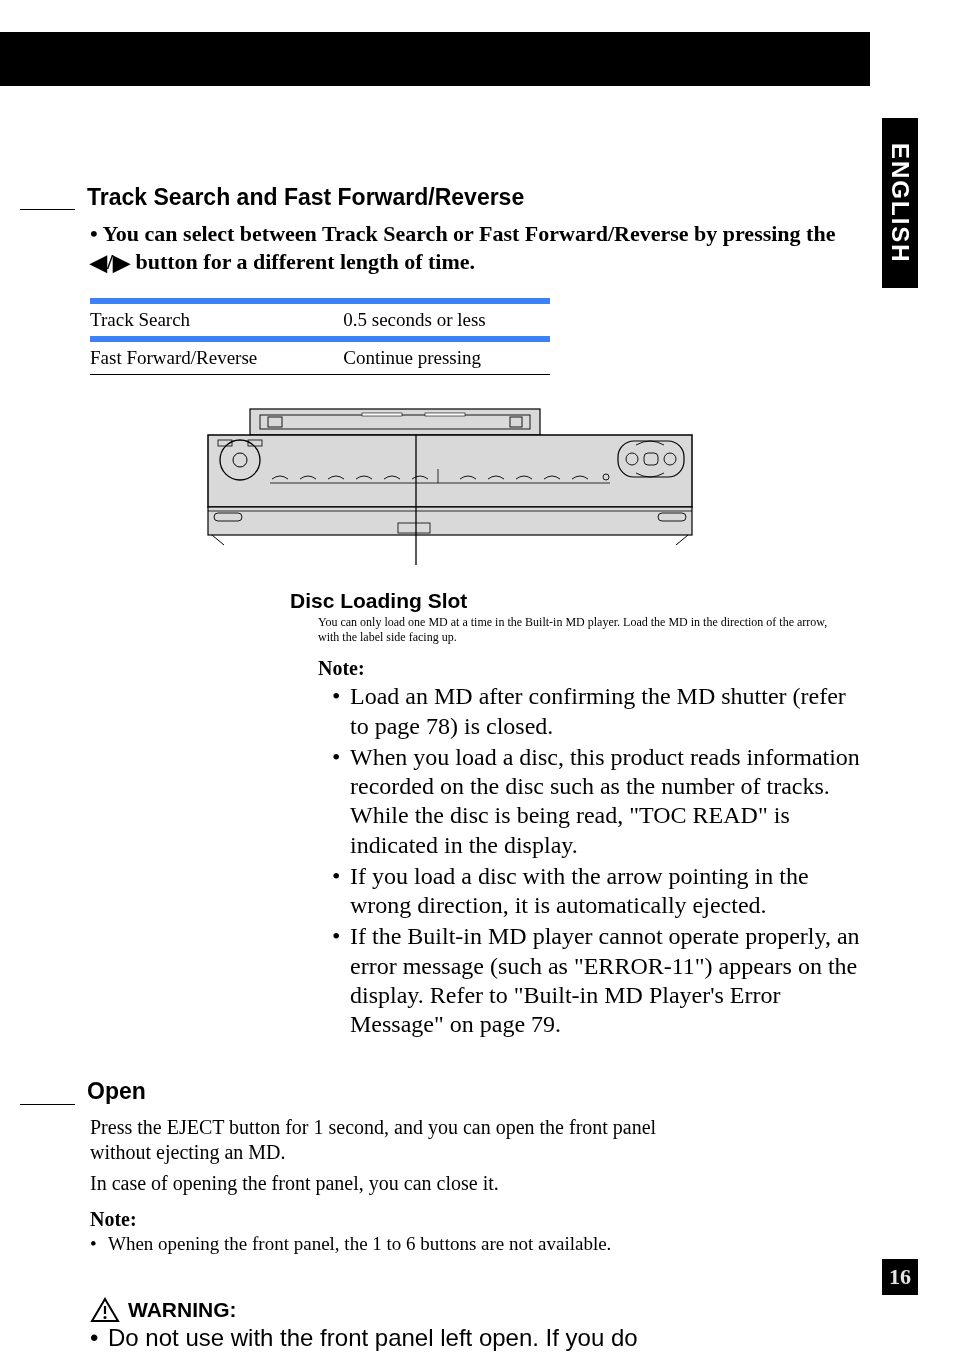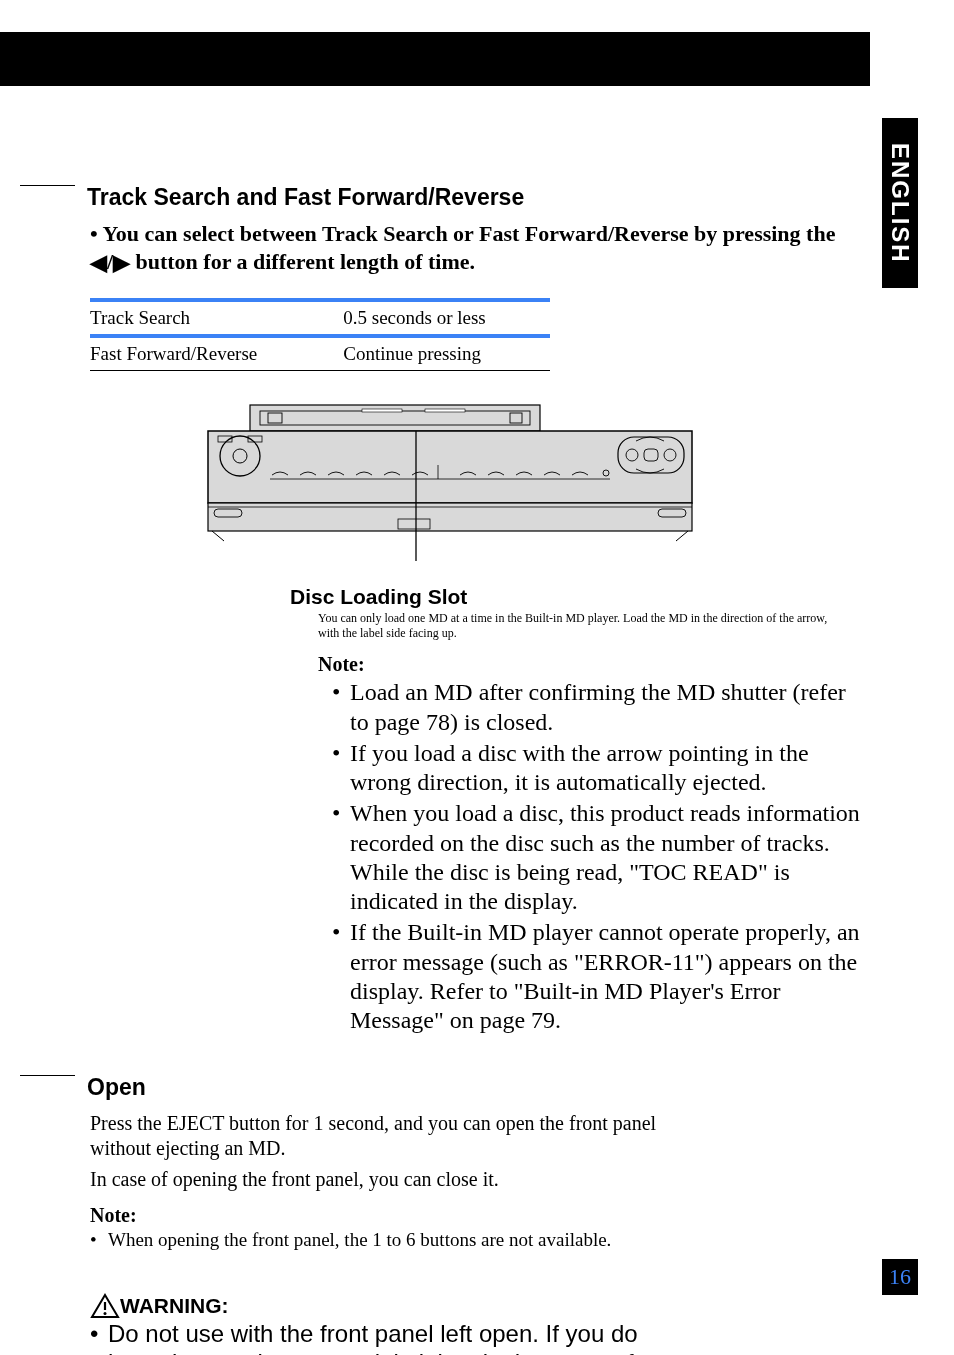--- a/index.html
+++ b/index.html
@@ -33,36 +33,36 @@
   }
   .side-tab span {
     writing-mode: vertical-rl;
     letter-spacing: 2px;
   }
   .page-tab {
     position: absolute;
     right: 36px; bottom: 60px;
     width: 36px; height: 36px;
     background: #000;
-    color: #3b82f6;
-    font-family: "Times New Roman", serif;
-    font-weight: normal;
+    color: #e5e5e5;
+    font-family: "Times New Roman", serif;
+    font-weight: bold;
     font-size: 22px;
     display: flex;
     align-items: center;
     justify-content: center;
   }
   .content {
     position: absolute;
     left: 90px; top: 185px;
     width: 760px;
   }
   .section-head {
     display: flex;
-    align-items: flex-start;
+    align-items: flex-end;
     margin-left: -70px;
     margin-bottom: 10px;
   }
   .section-head .rule {
     width: 55px;
     border-top: 1.5px solid #000;
     margin-right: 12px;
   }
   .section-head h2 {
     font-family: Arial, Helvetica, sans-serif;
@@ -81,21 +81,21 @@
   .arrows {
     font-family: Arial, sans-serif;
     vertical-align: -1px;
   }
   table.modes {
     border-collapse: collapse;
     width: 460px;
     font-family: "Times New Roman", serif;
     font-size: 19px;
   }
-  table.modes tr { border-top: 4px solid #3b82f6; }
+  table.modes tr { border-top: 6px solid #3b82f6; }
   table.modes tr:last-child { border-bottom: 1px solid #000; }
   table.modes td { padding: 5px 4px 5px 0; }
   table.modes td.r { padding-left: 20px; }
   .device-fig {
     margin: 30px 0 0 110px;
     width: 500px;
   }
   .sub-head {
     font-family: Arial, Helvetica, sans-serif;
     font-weight: bold;
@@ -165,20 +165,21 @@
   }
   ul.notes2 li::before {
     content: "•";
     position: absolute;
     left: 0; top: 0;
   }
   .warning-head {
     display: flex;
     align-items: center;
     margin-top: 42px;
+    gap: 8px;
   }
   .warning-head .label {
     font-family: Arial, Helvetica, sans-serif;
     font-weight: bold;
     font-size: 21px;
   }
   ul.warn {
     font-family: Liberation Sans, sans-serif;
     font-size: 24px;
     line-height: 1.22;
@@ -284,22 +285,22 @@
 
       <line x1="216" y1="30" x2="216" y2="160" stroke="#000" stroke-width="1.3"></line>
     </svg>
   </div>
 
   <h3 class="sub-head">Disc Loading Slot</h3>
   <p class="sub-body">You can only load one MD at a time in the Built-in MD player. Load the MD in the direction of the arrow, with the label side facing up.</p>
   <p class="note-label">Note:</p>
   <ul class="notes">
     <li>Load an MD after confirming the MD shutter (refer to page 78) is closed.</li>
+    <li>When you load a disc, this product reads information recorded on the disc such as the number of tracks. While the disc is being read, "TOC READ" is indicated in the display.</li>
     <li>If you load a disc with the arrow pointing in the wrong direction, it is automatically ejected.</li>
-    <li>When you load a disc, this product reads information recorded on the disc such as the number of tracks. While the disc is being read, "TOC READ" is indicated in the display.</li>
     <li>If the Built-in MD player cannot operate properly, an error message (such as "ERROR-11") appears on the display. Refer to "Built-in MD Player's Error Message" on page 79.</li>
   </ul>
 
   <div class="section-head section-gap">
     <div class="rule"></div>
     <h2>Open</h2>
   </div>
 
   <p class="open-body">Press the EJECT button for 1 second, and you can open the front panel without ejecting an MD.</p>
   <p class="open-body">In case of opening the front panel, you can close it.</p>

